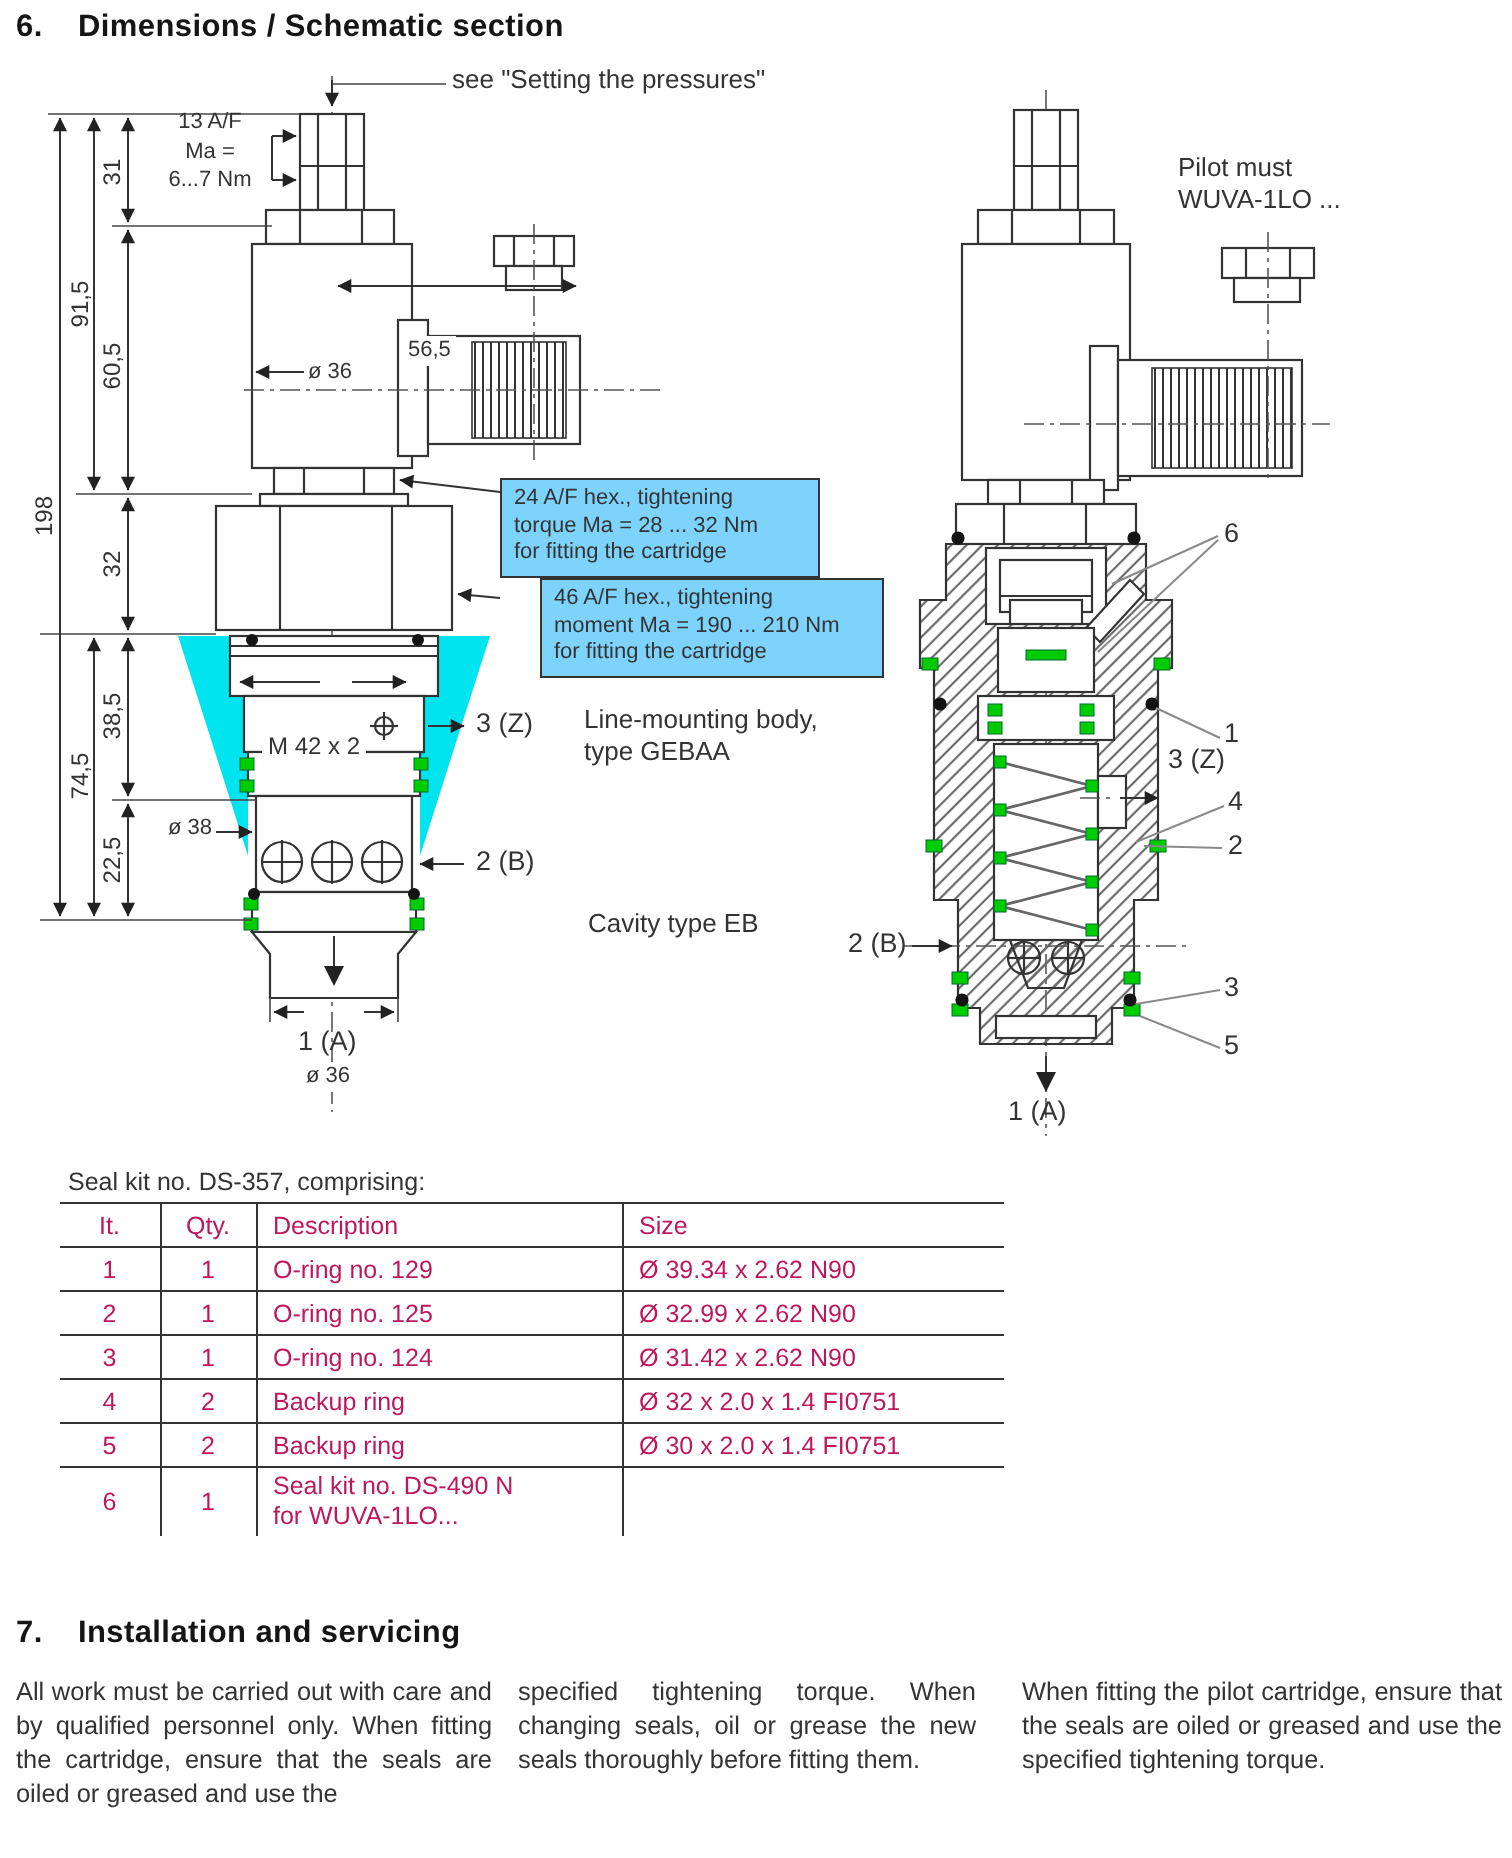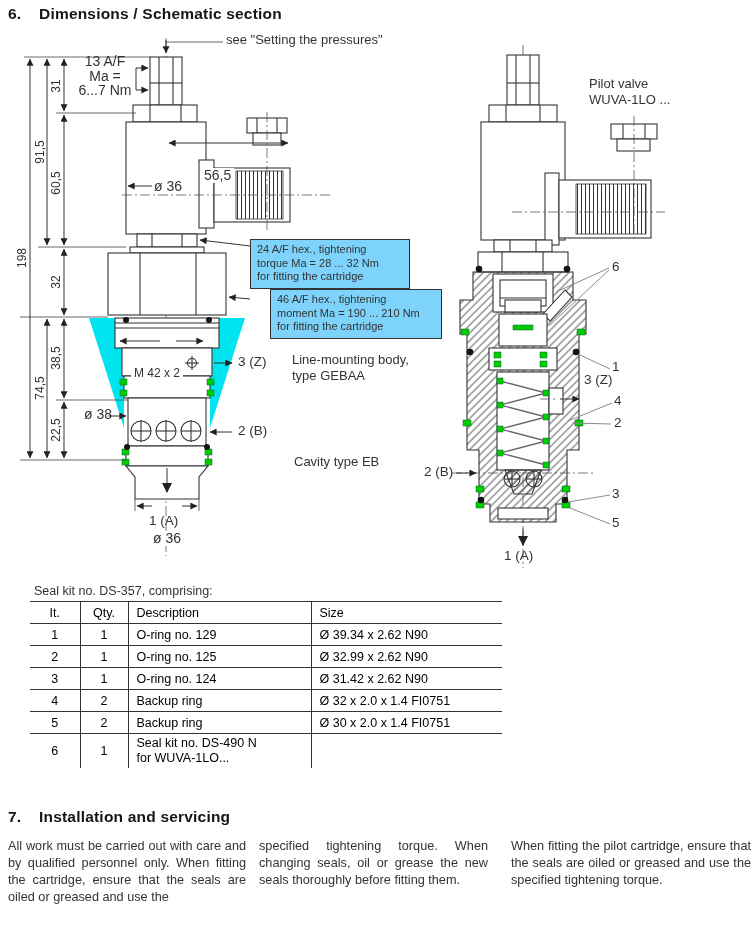--- a/index.html
+++ b/index.html
@@ -1,30 +1,30 @@
 <!DOCTYPE html>
 <html style="--cyan: #00e4f0; --green: #00cc00;"><head>
 <meta charset="utf-8">
 <style>
   html,body{margin:0;padding:0;background:#fff;}
   .page{position:relative;width:756px;height:929px;background:#fff;overflow:hidden;
         font-family:"Liberation Sans","DejaVu Sans",sans-serif;color:#333;}
   .sec-title{position:absolute;display:flex;font-weight:bold;font-size:15.5px;color:#151515;letter-spacing:.2px;}
   .sec-title .num{width:31px;flex:0 0 31px;}
   svg{position:absolute;left:0;top:0;}
-  .lbl{position:absolute;font-size:14px;line-height:14.5px;white-space:pre-line;color:#333;}
+  .lbl{position:absolute;font-size:11px;line-height:14.5px;white-space:pre-line;color:#333;}
   .rot{width:56px;height:14px;text-align:center;transform:rotate(-90deg);font-size:12px;line-height:14px;}
   .wbg{background:#fff;padding:0 3px;margin-top:32px;}
   .cbox{position:absolute;border:1.2px solid #333;background:#7dd3fc;padding:3px 6px 4px 6px;
         font-size:11px;line-height:13.5px;white-space:pre-line;color:#333;}
   .num-lbl{font-size:13.5px;}
   
   .sealkit{position:absolute;left:30px;top:584px;width:472px;}
   .sealkit .cap{font-size:12.5px;margin:0 0 3px 4px;}
-  table{border-collapse:collapse;width:472px;font-size:12.5px;color:#000000;}
+  table{border-collapse:collapse;width:472px;font-size:12.5px;color:#be185d;}
   th,td{font-weight:normal;text-align:left;padding:2px 8px;height:17px;}
   thead tr{border-top:1.2px solid #333;border-bottom:1.2px solid #333;}
   tbody tr{border-bottom:1.2px solid #333;}
   tbody tr:last-child{border-bottom:none;}
   th+th,td+td{border-left:1.2px solid #333;}
   col.c1{width:50px;}col.c2{width:48px;}col.c3{width:183px;}col.c4{width:191px;}
   .cc{text-align:center;}
   .pre{white-space:pre-line;line-height:15px;}
   
   .col{position:absolute;font-size:12.7px;line-height:17px;text-align:justify;color:#333;}
@@ -307,21 +307,21 @@
   <div class="lbl wbg" style="left:131px;top:334px;font-size:12px;">M 42 x 2</div>
   <div class="lbl num-lbl" style="left:238px;top:355px;">3 (Z)</div>
   <div class="lbl" style="left:292px;top:352px;font-size:13px;line-height:16px;">Line-mounting body,
 type GEBAA</div>
   <div class="lbl" style="left:84px;top:407px;">ø 38</div>
   <div class="lbl num-lbl" style="left:238px;top:424px;">2 (B)</div>
   <div class="lbl" style="left:294px;top:455px;font-size:13px;">Cavity type EB</div>
   <div class="lbl wbg" style="left:150px;top:499px;">ø 36</div>
   <div class="lbl num-lbl" style="left:149px;top:514px;">1 (A)</div>
 
-  <div class="lbl" style="left:589px;top:76px;font-size:13px;line-height:16px;">Pilot valve
+  <div class="lbl" style="left:589px;top:76px;font-size:13px;line-height:16px;">Pilot must
 WUVA-1LO ...</div>
   <div class="lbl num-lbl" style="left:612px;top:260px;">6</div>
   <div class="lbl num-lbl" style="left:612px;top:360px;">1</div>
   <div class="lbl num-lbl" style="left:584px;top:373px;">3 (Z)</div>
   <div class="lbl num-lbl" style="left:614px;top:394px;">4</div>
   <div class="lbl num-lbl" style="left:614px;top:416px;">2</div>
   <div class="lbl num-lbl" style="left:424px;top:465px;">2 (B)</div>
   <div class="lbl num-lbl" style="left:612px;top:487px;">3</div>
   <div class="lbl num-lbl" style="left:612px;top:516px;">5</div>
   <div class="lbl num-lbl" style="left:504px;top:549px;">1 (A)</div>

